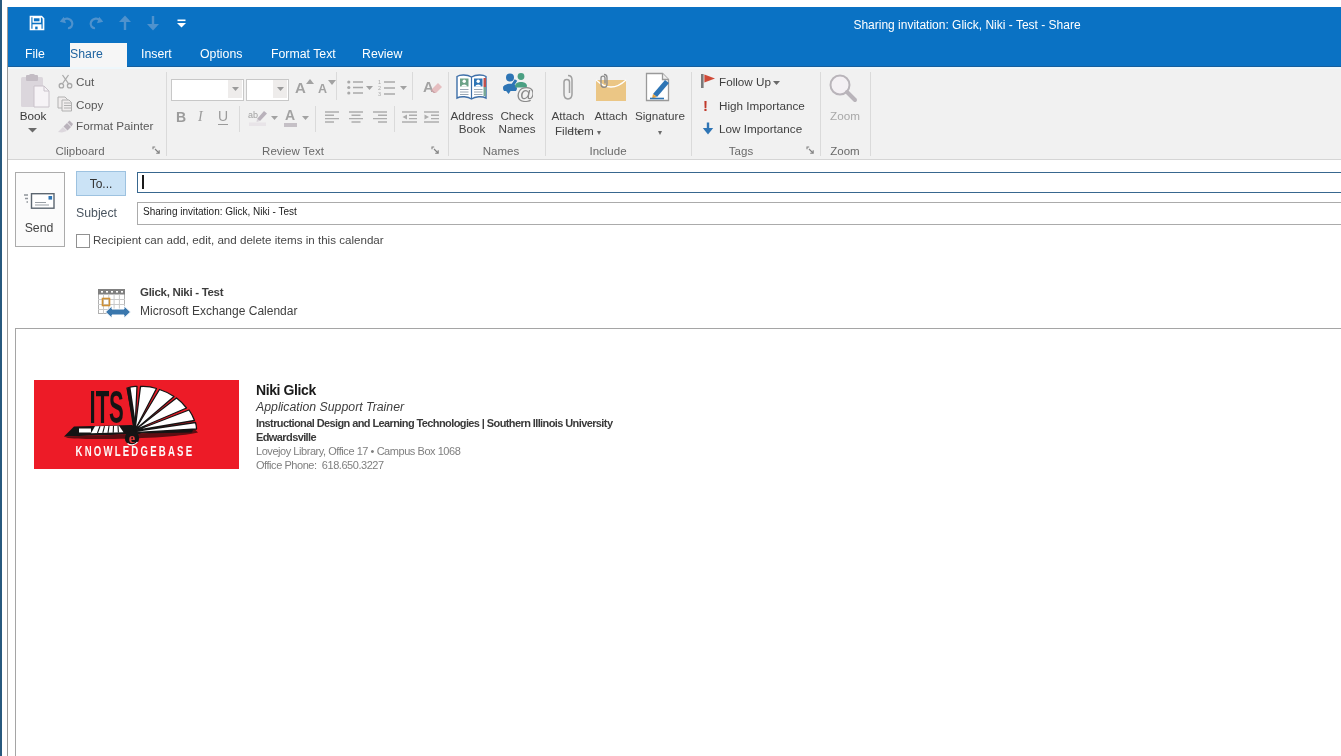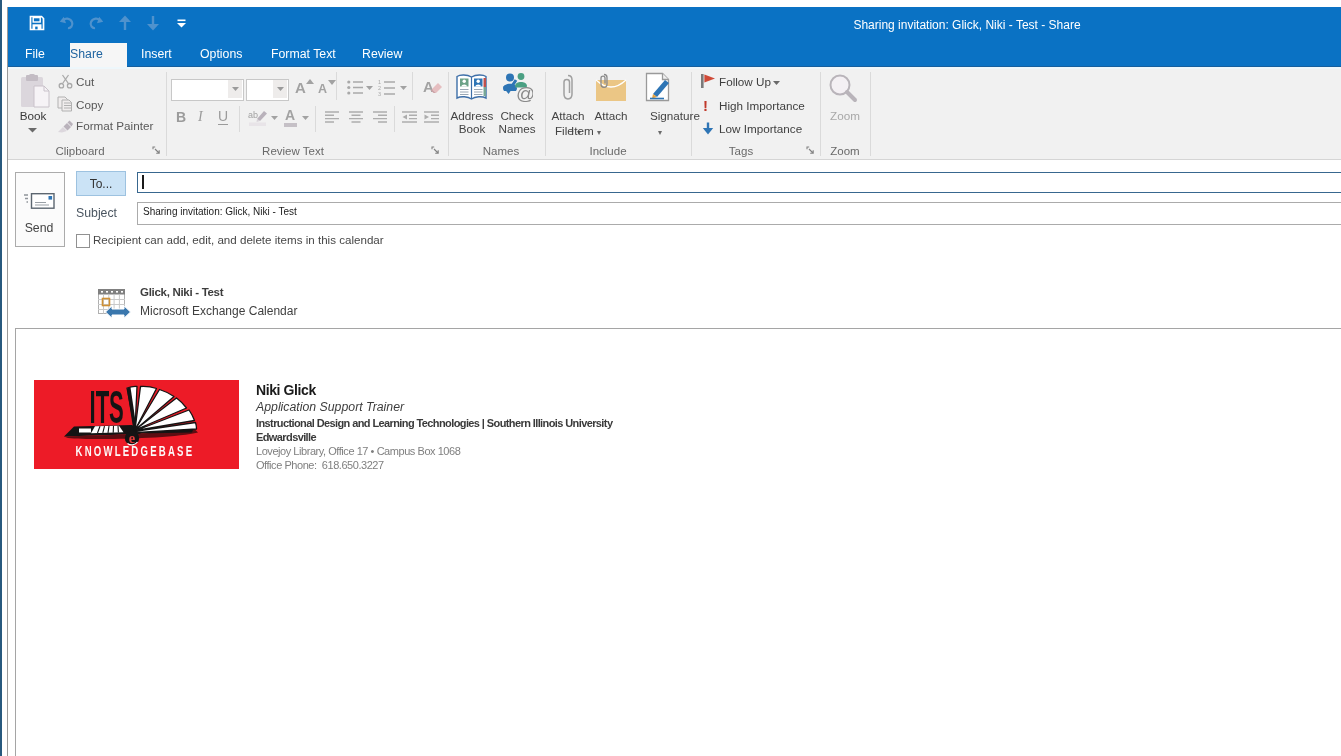--- a/index.html
+++ b/index.html
@@ -262,21 +262,21 @@
 </svg>
 <div class="abs rtxt" style="left:571px;top:109px;width:80px;text-align:center">Attach</div>
 <div class="abs rtxt" style="left:571px;top:124px;width:80px;text-align:left">Item <span style="font-size:8px;color:#6a6a6a">▾</span></div>
 <svg class="abs" style="left:645px;top:72px" width="30" height="30" viewBox="0 0 30 30">
  <path d="M1.5 1.5 h16 l6 6 v21 h-22 z" fill="#fff" stroke="#9a9a9a" stroke-width="1.3"></path>
  <path d="M17.5 1.5 v6 h6" fill="#f1f1f1" stroke="#9a9a9a" stroke-width="1.3"></path>
  <path d="M8 22 L20 8 L24 11 L12 25 Z" fill="#2e75b5"></path>
  <path d="M8 22 L12 25 L7 26.5 Z" fill="#e8a33d"></path>
  <path d="M5 26.5 h14" stroke="#2e75b5" stroke-width="1.6"></path>
 </svg>
-<div class="abs rtxt" style="left:620px;top:109px;width:80px;text-align:right">Signature</div>
+<div class="abs rtxt" style="left:620px;top:109px;width:80px;text-align:center">Signature</div>
 <div class="abs rtxt" style="left:620px;top:124px;width:80px;text-align:center"><span style="font-size:8px;color:#6a6a6a">▾</span></div>
 
 <svg class="abs" style="left:701px;top:74px" width="15" height="14" viewBox="0 0 15 14">
  <rect x="0" y="0" width="2.6" height="14" fill="#7a7a7a"></rect>
  <path d="M3.4 0.5 L14 4.5 L3.4 8.5 Z" fill="#cf4a38"></path>
 </svg>
 <div class="abs rtxt" style="left:719px;top:75px;color:#3f3f3f">Follow Up</div>
 <svg class="abs" style="left:773px;top:81px" width="7" height="5" viewBox="0 0 7 5">
       <path d="M0 0 L3.5 4 L7 0 Z" fill="#6a6a6a"></path>
     </svg>

